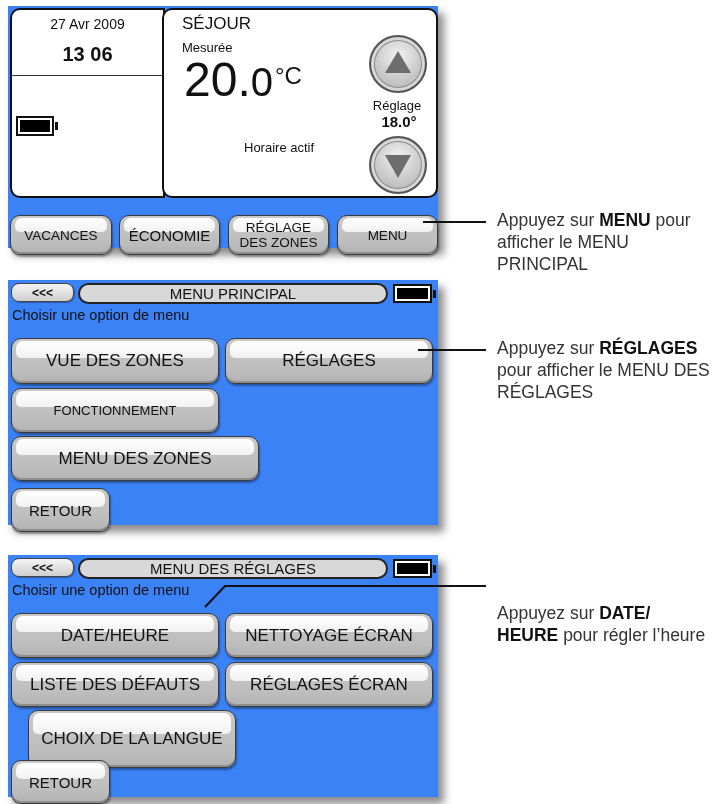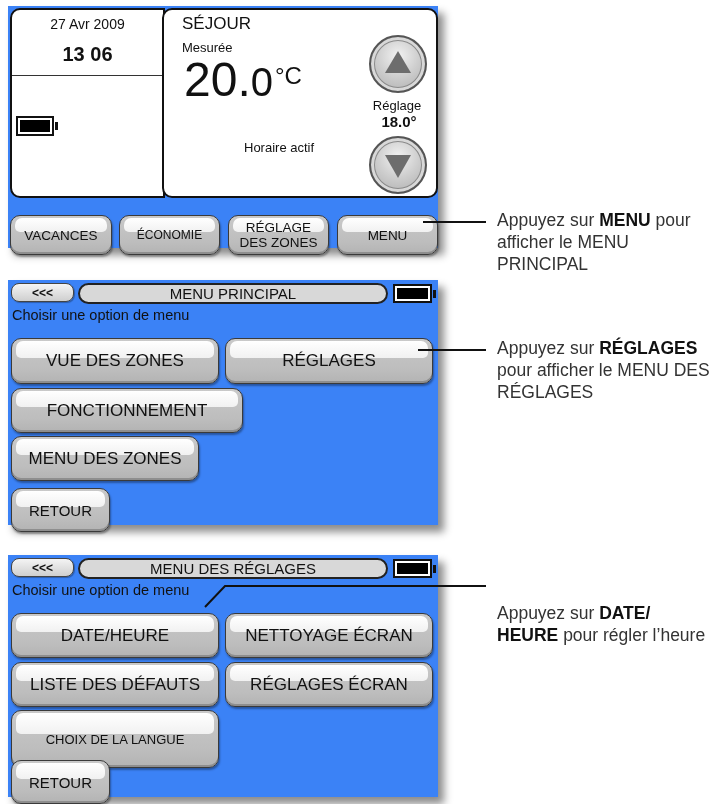--- a/index.html
+++ b/index.html
@@ -92,21 +92,21 @@
     <div class="round-btn" style="left:205px; top:126px;">
       <svg width="54" height="54">
         <polygon points="14,17 40,17 27,40" fill="#6d6d6d"></polygon>
       </svg>
     </div>
   </div>
 
   <div class="gbtn" style="left:2px; top:197px; width:102px; height:40px; font-size:13.5px;">
     <span>VACANCES</span>
   </div>
-  <div class="gbtn" style="left:111px; top:197px; width:101px; height:40px; font-size:12px;">
+  <div class="gbtn" style="left:111px; top:197px; width:101px; height:40px; font-size:15px;">
     <span>ÉCONOMIE</span>
   </div>
   <div class="gbtn" style="left:220px; top:197px; width:101px; height:40px; font-size:13.5px; line-height:15px;">
     <span><span>RÉGLAGE</span><br><span>DES ZONES</span></span>
   </div>
   <div class="gbtn" style="left:329px; top:197px; width:101px; height:40px; font-size:13.5px;">
     <span>MENU</span>
   </div>
 </div>
 
@@ -127,24 +127,24 @@
       <div class="tip"></div>
   </div>
   <div class="abs hint" style="left:4px; top:27px;">Choisir une option de menu</div>
 
   <div class="gbtn" style="left:3px; top:46px; width:208px; height:46px; font-size:17px;">
     <span>VUE DES ZONES</span>
   </div>
   <div class="gbtn" style="left:217px; top:46px; width:208px; height:46px; font-size:17px;">
     <span>RÉGLAGES</span>
   </div>
-  <div class="gbtn" style="left:3px; top:96px; width:232px; height:45px; font-size:17px;">
+  <div class="gbtn" style="left:3px; top:96px; width:208px; height:45px; font-size:13px;">
     <span>FONCTIONNEMENT</span>
   </div>
-  <div class="gbtn" style="left:3px; top:144px; width:188px; height:45px; font-size:17px;">
+  <div class="gbtn" style="left:3px; top:144px; width:248px; height:45px; font-size:17px;">
     <span>MENU DES ZONES</span>
   </div>
   <div class="gbtn" style="left:3px; top:196px; width:99px; height:44px; font-size:15px;">
     <span>RETOUR</span>
   </div>
 </div>
 
 <div class="leader" style="left:418px; top:349px; width:68px;"></div>
 <div class="callout-text" style="top:337px;">
   <span>Appuyez sur </span><b>RÉGLAGES</b><span> pour afficher le MENU DES RÉGLAGES</span>
@@ -168,21 +168,21 @@
   </div>
   <div class="gbtn" style="left:217px; top:46px; width:208px; height:45px; font-size:17px;">
     <span>NETTOYAGE ÉCRAN</span>
   </div>
   <div class="gbtn" style="left:3px; top:95px; width:208px; height:45px; font-size:17px;">
     <span>LISTE DES DÉFAUTS</span>
   </div>
   <div class="gbtn" style="left:217px; top:95px; width:208px; height:45px; font-size:17px;">
     <span>RÉGLAGES ÉCRAN</span>
   </div>
-  <div class="gbtn" style="left:3px; top:143px; width:208px; height:58px; font-size:13px;">
+  <div class="gbtn" style="left:20px; top:143px; width:208px; height:58px; font-size:17px;">
     <span>CHOIX DE LA LANGUE</span>
   </div>
   <div class="gbtn" style="left:3px; top:193px; width:99px; height:44px; font-size:15px;">
     <span>RETOUR</span>
   </div>
 </div>
 
 <svg class="abs" style="left:195px; top:580px;" width="295" height="40">
   <polyline points="291,6 30,6 10,27" fill="none" stroke="#111" stroke-width="2"></polyline>
 </svg>

